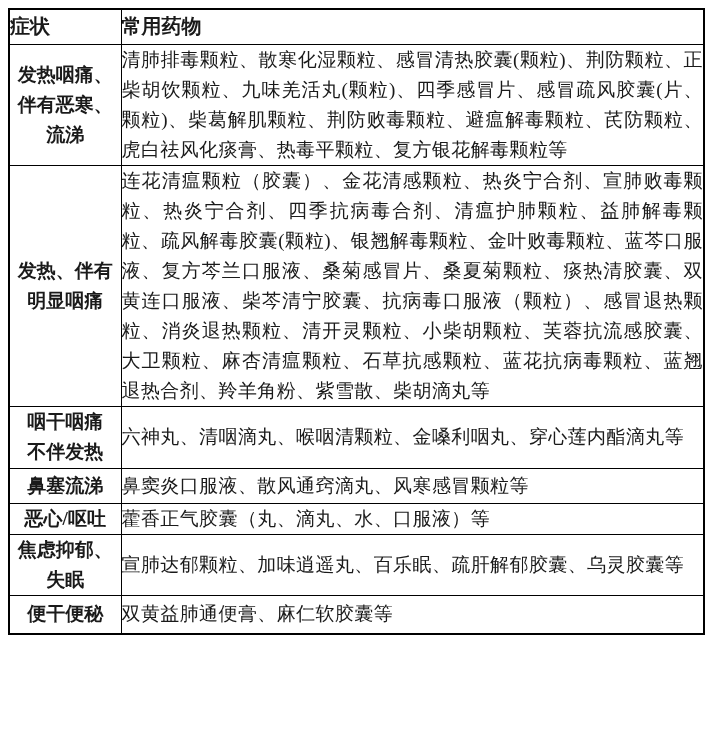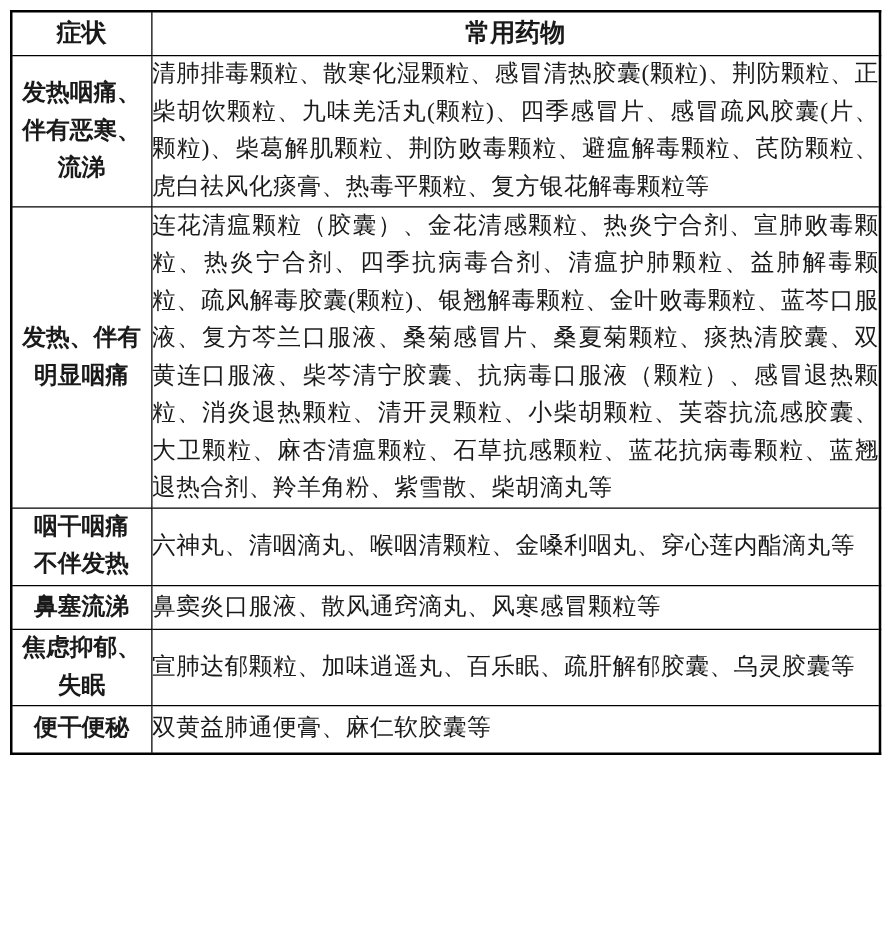--- a/index.html
+++ b/index.html
@@ -27,21 +27,21 @@
   table.med-table col.c-symptom { width: 112px; }
   table.med-table col.c-drugs   { width: 583px; }
   table.med-table th, table.med-table td {
     border: 1px solid #000000;
     padding: 0;
     overflow: hidden;
   }
   th.hdr {
     font-size: 20px;
     font-weight: bold;
-    text-align: center;
+    text-align: left;
     vertical-align: middle;
   }
   td.symptom {
     font-size: 19px;
     font-weight: bold;
     text-align: center;
     vertical-align: middle;
     white-space: pre-line;
     line-height: 30px;
     padding: 0 2px;
@@ -93,20 +93,24 @@
     </tr>
     <tr class="r2">
       <td class="symptom">咽干咽痛
 不伴发热</td>
       <td class="drugs">六神丸、清咽滴丸、喉咽清颗粒、金嗓利咽丸、穿心莲内酯滴丸等</td>
     </tr>
     <tr class="r5">
       <td class="symptom">鼻塞流涕</td>
       <td class="drugs">鼻窦炎口服液、散风通窍滴丸、风寒感冒颗粒等</td>
     </tr>
+    <tr class="r6">
+      <td class="symptom">恶心/呕吐</td>
+      <td class="drugs">藿香正气胶囊（丸、滴丸、水、口服液）等</td>
+    </tr>
     <tr class="r7">
       <td class="symptom">焦虑抑郁、
 失眠</td>
       <td class="drugs">宣肺达郁颗粒、加味逍遥丸、百乐眠、疏肝解郁胶囊、乌灵胶囊等</td>
     </tr>
     <tr class="r8">
       <td class="symptom">便干便秘</td>
       <td class="drugs">双黄益肺通便膏、麻仁软胶囊等</td>
     </tr>
   </tbody>

